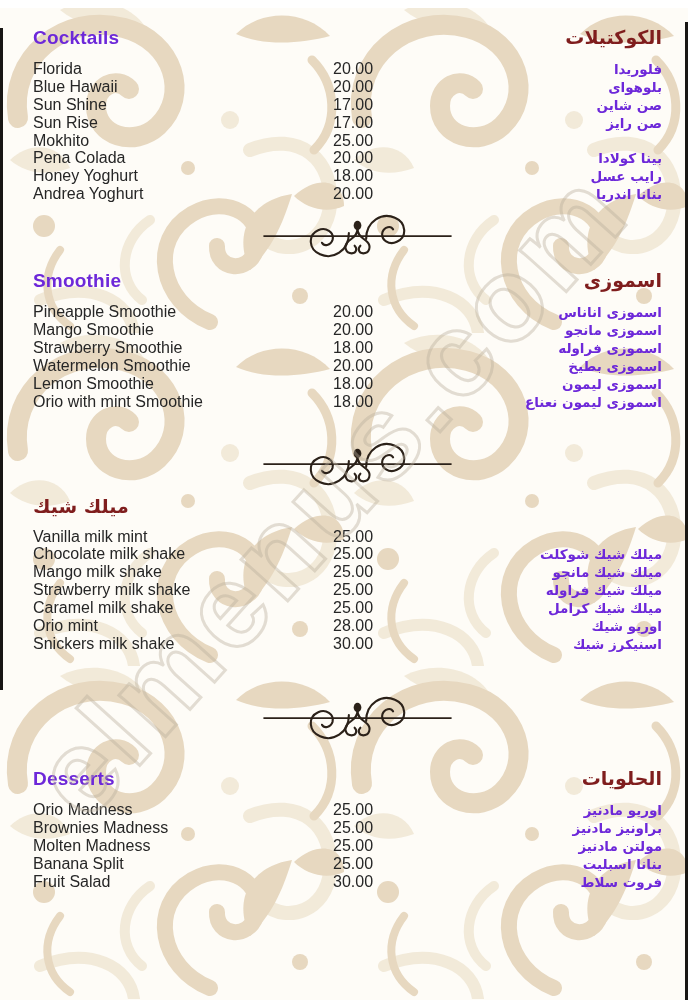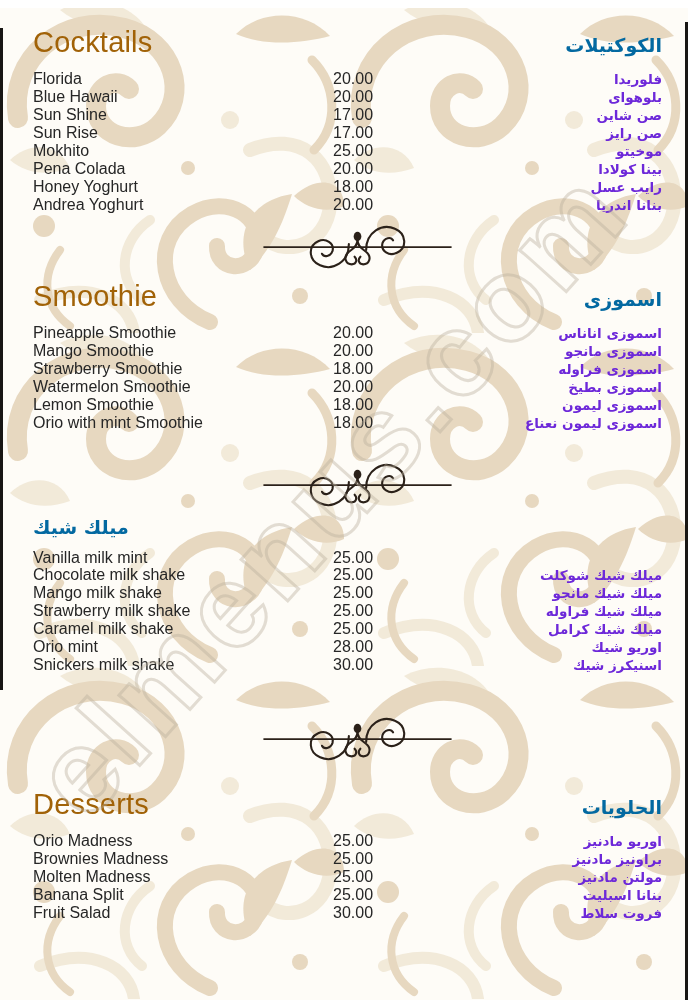--- a/index.html
+++ b/index.html
@@ -14,22 +14,22 @@
   .scan-edge{position:absolute;z-index:4;background:#181614;}
   .scan-edge.left{left:0;top:28px;width:3px;height:662px;}
   .scan-edge.right{right:0;top:22px;width:3px;height:978px;}
   .content{
     position:absolute;left:0;top:0;z-index:2;
     width:688px;box-sizing:border-box;
     padding:26px 26px 0 33px;
     color:#242424;
   }
   .section-header{display:flex;justify-content:space-between;align-items:baseline;}
-  .title-en{font-size:29px;font-weight:normal;color:#a16207;letter-spacing:0.2px;}
-  .title-ar{font-size:19px;font-weight:bold;color:#0369a1;font-family:"DejaVu Sans",sans-serif;}
+  .title-en{font-size:19px;font-weight:bold;color:#6d28d9;letter-spacing:0.2px;}
+  .title-ar{font-size:19px;font-weight:bold;color:#7f1d1d;font-family:"DejaVu Sans",sans-serif;}
   .items{margin-top:11px;}
   .row{display:flex;align-items:baseline;font-size:16px;line-height:17px;color:#262626;}
   .row .en{width:300px;white-space:nowrap;overflow:hidden;}
   .row .price{width:50px;text-align:left;white-space:nowrap;}
   .row .ar{
     flex:1;text-align:right;font-size:13.5px;font-weight:bold;
     font-family:"DejaVu Sans",sans-serif;color:#6d28d9;white-space:nowrap;
   }
   .divider{display:block;margin:10px auto 0;transform:translateX(10px);}
   .divider.d2{margin-top:30px;}
@@ -128,21 +128,20 @@
             <span class="ar" dir="rtl">صن شاين</span>
           </div>
           <div class="row">
             <span class="en">Sun Rise</span>
             <span class="price">17.00</span>
             <span class="ar" dir="rtl">صن رايز</span>
           </div>
           <div class="row">
             <span class="en">Mokhito</span>
             <span class="price">25.00</span>
-            <span class="ar" dir="rtl">موخيتو</span>
           </div>
           <div class="row">
             <span class="en">Pena Colada</span>
             <span class="price">20.00</span>
             <span class="ar" dir="rtl">بينا كولادا</span>
           </div>
           <div class="row">
             <span class="en">Honey Yoghurt</span>
             <span class="price">18.00</span>
             <span class="ar" dir="rtl">رايب عسل</span>

